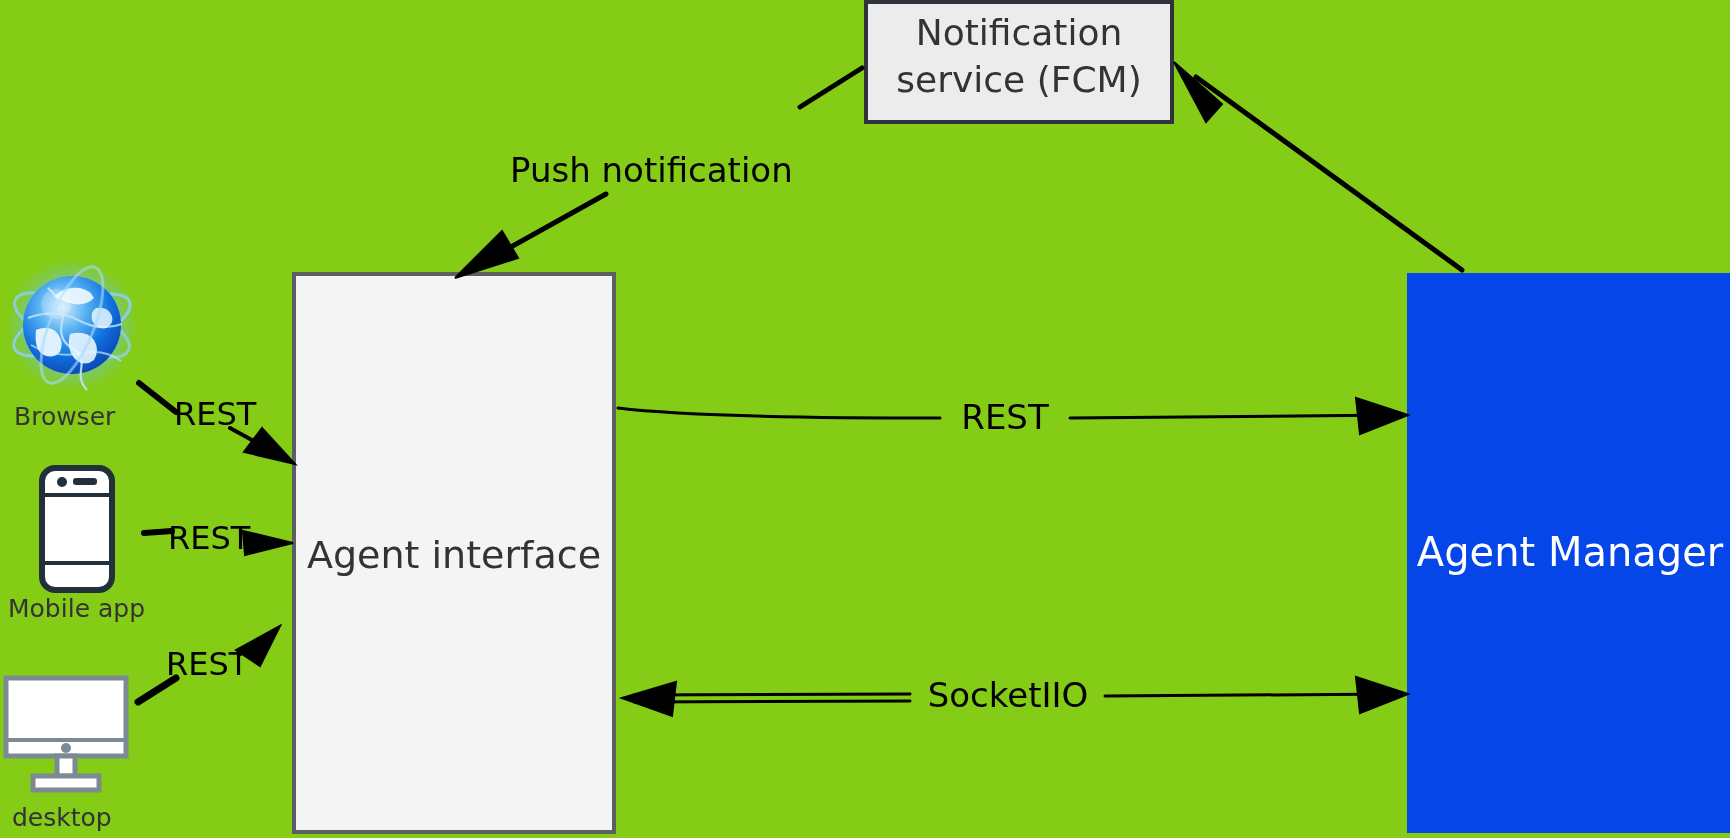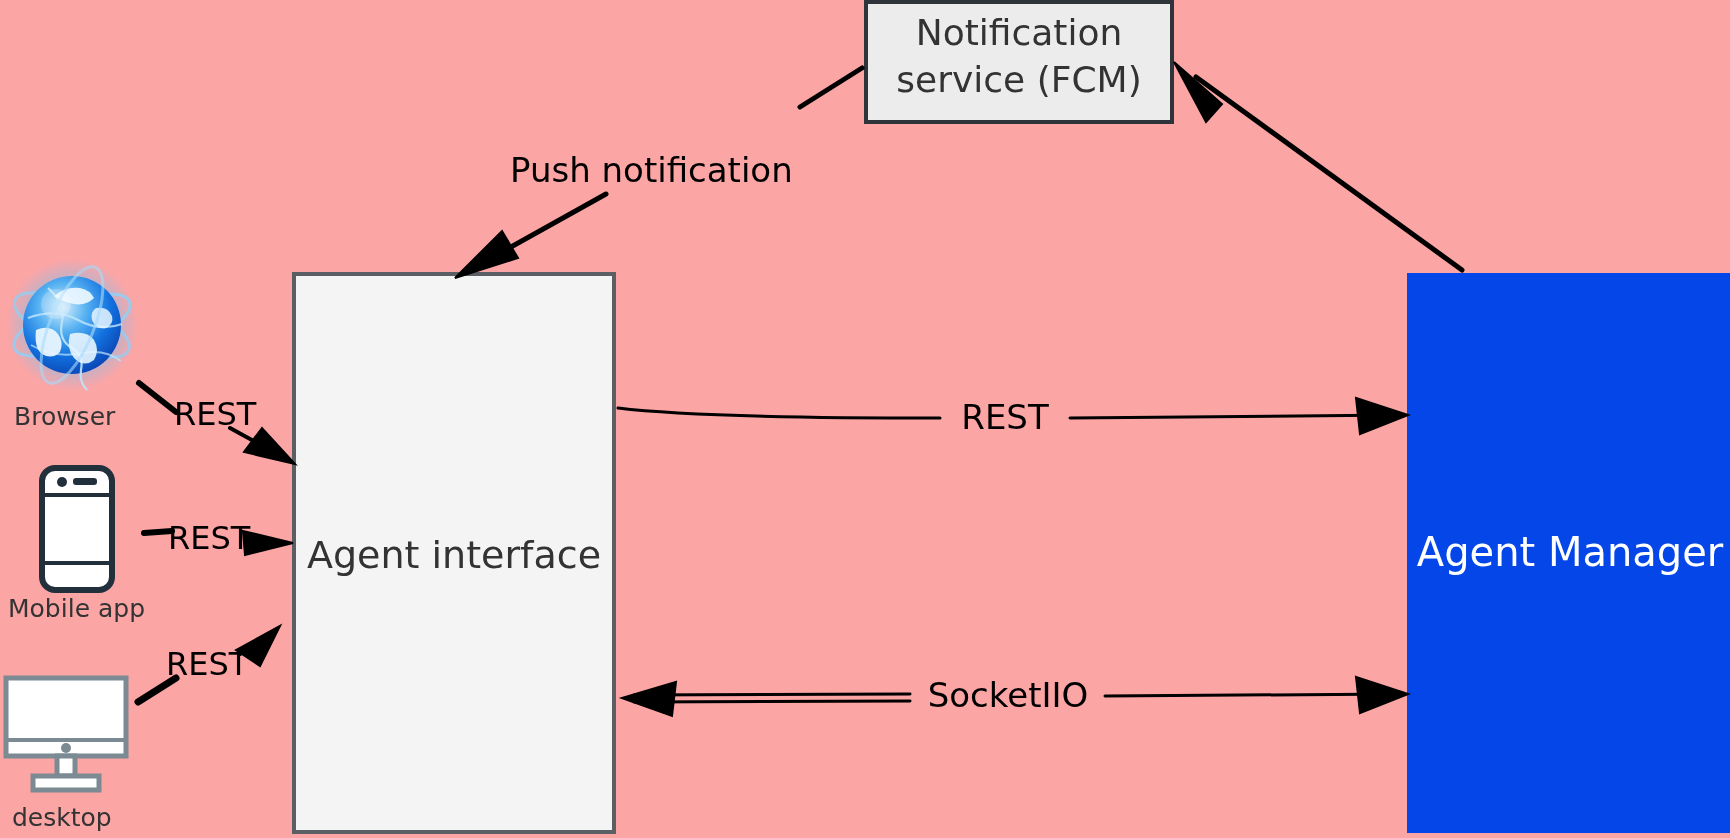--- a/index.html
+++ b/index.html
@@ -11,21 +11,21 @@
   body {
     width: 1730px;
     height: 838px;
     overflow: hidden;
     font-family: "DejaVu Sans", sans-serif;
   }
   #diagram-root {
     position: relative;
     width: 1730px;
     height: 838px;
-    background: #fca5a5;
+    background: #84cc16;
   }
   svg#diagram-canvas {
     position: absolute;
     top: 0;
     left: 0;
     width: 1730px;
     height: 838px;
     display: block;
   }
   .hand-text {

